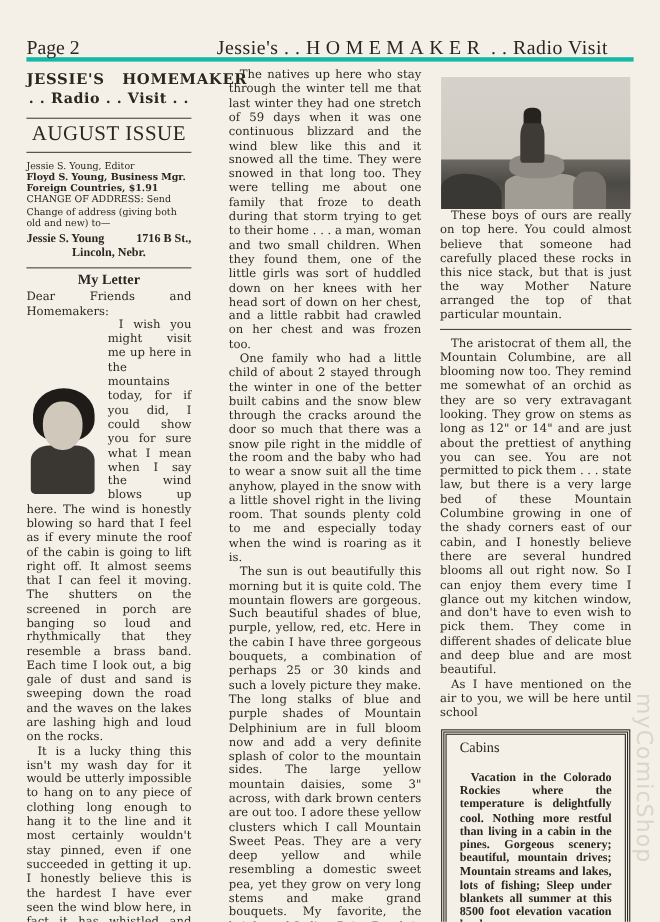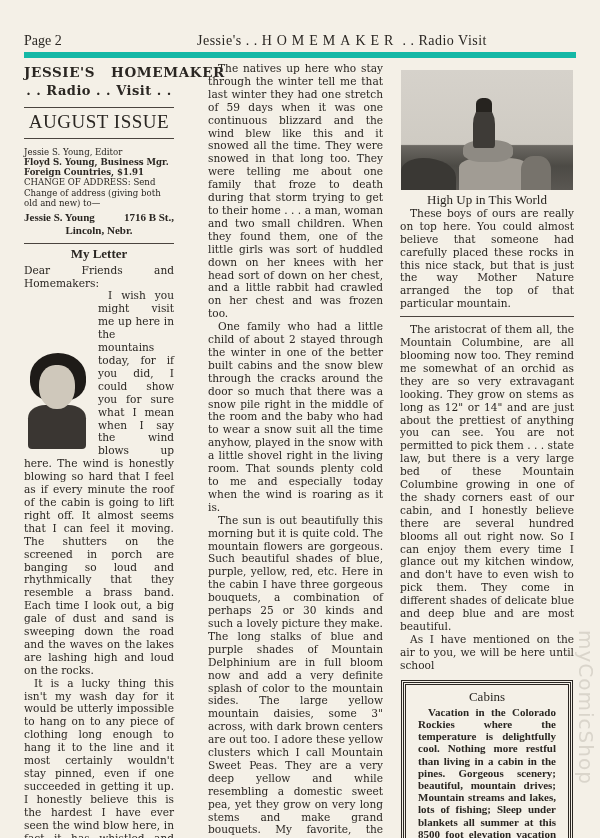--- a/index.html
+++ b/index.html
@@ -6,22 +6,22 @@
   body {
     width: 600px; height: 838px; overflow: hidden;
     background: #f3efe6;
     font-family: "DejaVu Serif", "Liberation Serif", serif;
     color: #2a2622;
     position: relative;
   }
   .page { position: absolute; left: 0; top: 0; width: 600px; height: 838px; background: #f4f0e7; }
   .running-head {
     position: absolute; left: 24px; top: 30px; width: 552px; height: 22px;
-    border-bottom: 6px solid #14b8a6;
-    font-family: "Liberation Serif", serif; font-size: 14px;
+    border-bottom: 4px solid #14b8a6;
+    font-family: "Liberation Serif", serif; font-size: 18px;
   }
   .running-head .pg { position: absolute; left: 0; top: 3px; }
   .running-head .title { position: absolute; left: 173px; top: 3px; letter-spacing: 0.5px; }
   .running-head .title .caps { letter-spacing: 5px; }
 
   .col { position: absolute; top: 62px; font-size: 10.6px; line-height: 12.9px; text-align: justify; }
   .col1 { left: 24px; width: 150px; }
   .col2 { left: 208px; width: 175px; }
   .col3 { left: 400px; width: 174px; }
 
@@ -54,21 +54,21 @@
   .photo .rock3 { position: absolute; left: 58px; top: 88px; width: 70px; height: 32px; background: #a19c94; border-radius: 30% 30% 0 0; }
   .photo .rock4 { position: absolute; left: 120px; top: 86px; width: 30px; height: 34px; background: #77736c; border-radius: 40% 40% 0 0; }
   .photo .people { position: absolute; left: 75px; top: 28px; width: 16px; height: 14px; background: #26231f; border-radius: 40% 40% 0 0; }
   .photo .trees { position: absolute; left: 0; top: 88px; width: 55px; height: 32px; background: #3a3834; border-radius: 40% 60% 0 0; }
   .caption-title { text-align: center; font-family: "Liberation Serif", serif; font-size: 13px; margin-top: 4px; }
   .ad-box {
     border: 3px double #2a2622; outline: 1px solid #2a2622; outline-offset: 1px;
     margin: 10px 3px 0 3px; padding: 6px 12px 8px 12px;
     font-family: "Liberation Serif", serif; font-size: 11px; line-height: 12.2px; font-weight: bold;
   }
-  .ad-title { text-align: center; font-weight: normal; font-size: 13px; margin-bottom: 3px; }
+  .ad-title { font-weight: normal; font-size: 13px; margin-bottom: 15px; }
   .watermark {
     position: absolute; right: 2px; top: 630px; writing-mode: vertical-rl;
     font-family: "DejaVu Sans", sans-serif; font-size: 20px; color: rgba(200,195,185,0.6);
     letter-spacing: 1px;
   }
 </style>
 </head>
 <body>
 
 <div class="page">
@@ -118,21 +118,20 @@
 
   <div class="col col3">
     <div class="photo">
       <span class="trees"></span>
       <span class="rock3"></span>
       <span class="rock4"></span>
       <span class="rock2"></span>
       <span class="rock1"></span>
       <span class="people"></span>
     </div>
-    <div class="caption-title">High Up in This World</div>
     <p>These boys of ours are really on top here. You could almost believe that someone had carefully placed these rocks in this nice stack, but that is just the way Mother Nature arranged the top of that particular mountain.</p>
     <div class="rule" style="margin:6px 0 6px 0;"></div>
     <p>The aristocrat of them all, the Mountain Columbine, are all blooming now too. They remind me somewhat of an orchid as they are so very extravagant looking. They grow on stems as long as 12" or 14" and are just about the prettiest of anything you can see. You are not permitted to pick them . . . state law, but there is a very large bed of these Mountain Columbine growing in one of the shady corners east of our cabin, and I honestly believe there are several hundred blooms all out right now. So I can enjoy them every time I glance out my kitchen window, and don't have to even wish to pick them. They come in different shades of delicate blue and deep blue and are most beautiful.</p>
     <p>As I have mentioned on the air to you, we will be here until school</p>
     <div class="ad-box">
       <div class="ad-title">Cabins</div>
       <p>Vacation in the Colorado Rockies where the temperature is delightfully cool. Nothing more restful than living in a cabin in the pines. Gorgeous scenery; beautiful, mountain drives; Mountain streams and lakes, lots of fishing; Sleep under blankets all summer at this 8500 foot elevation vacation land. ........</p>
 
     </div>
   </div>

